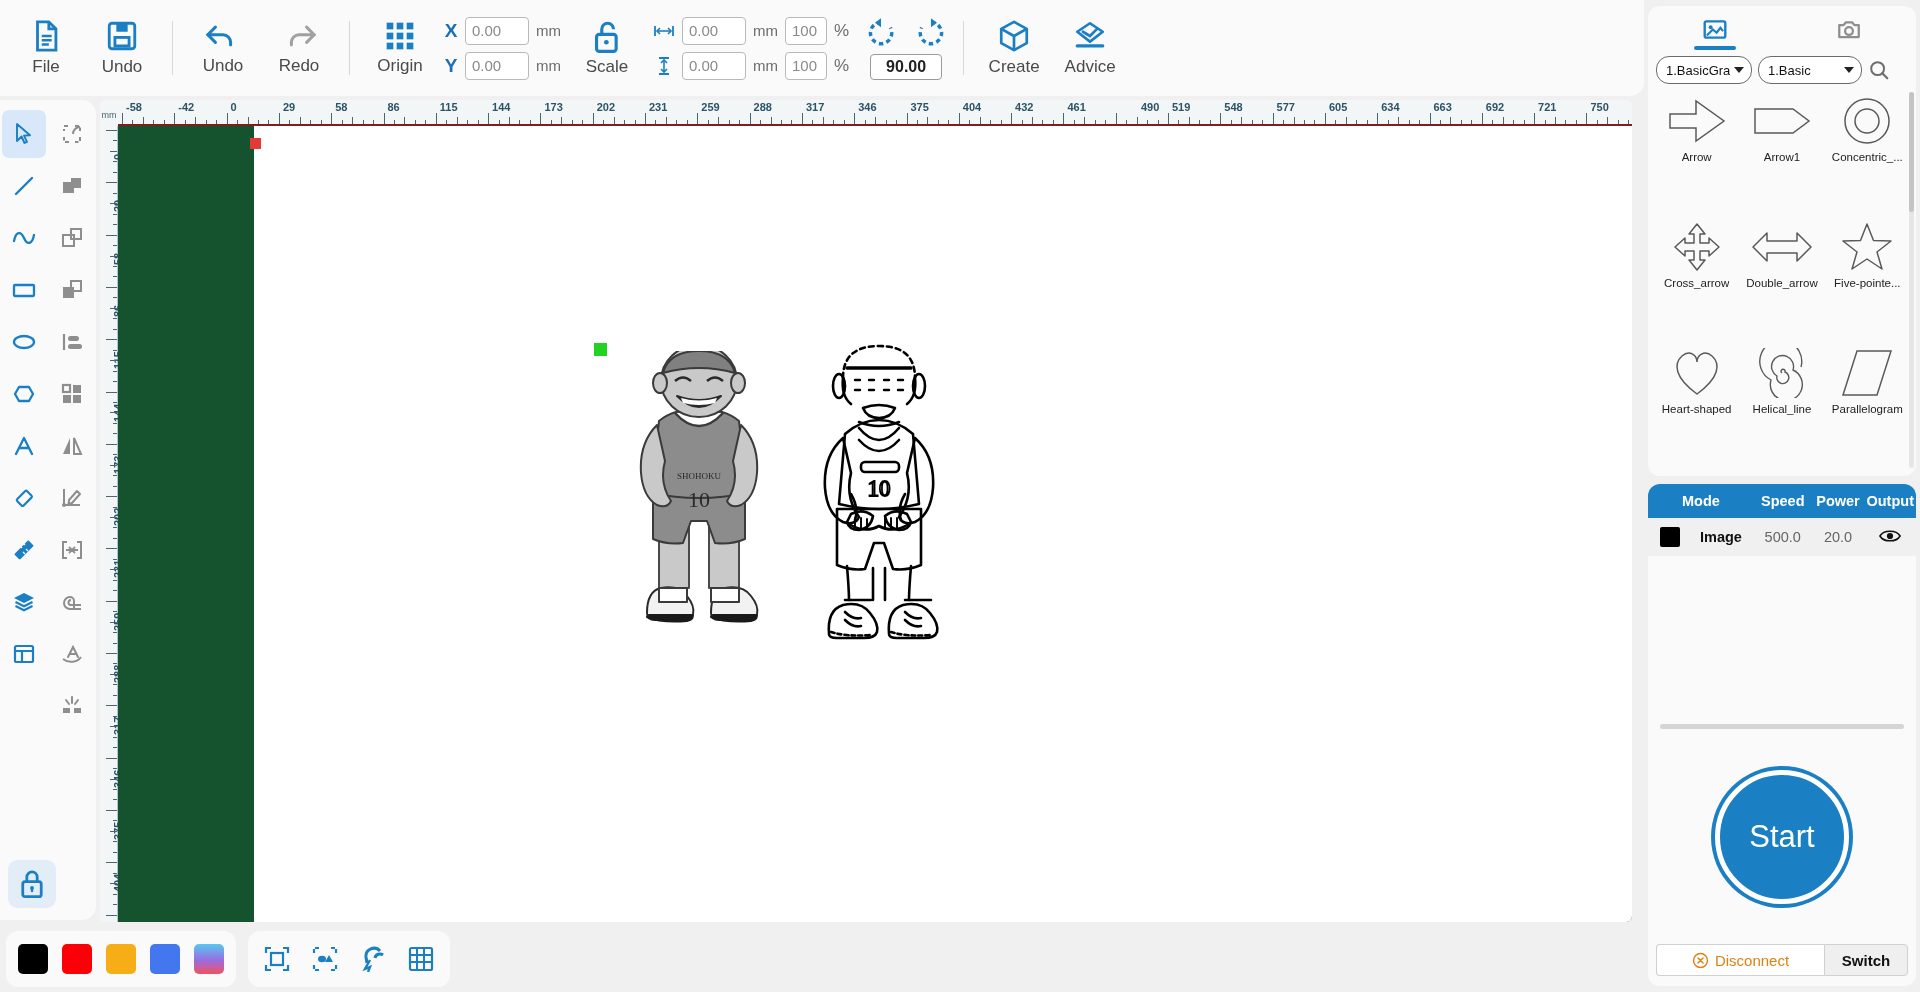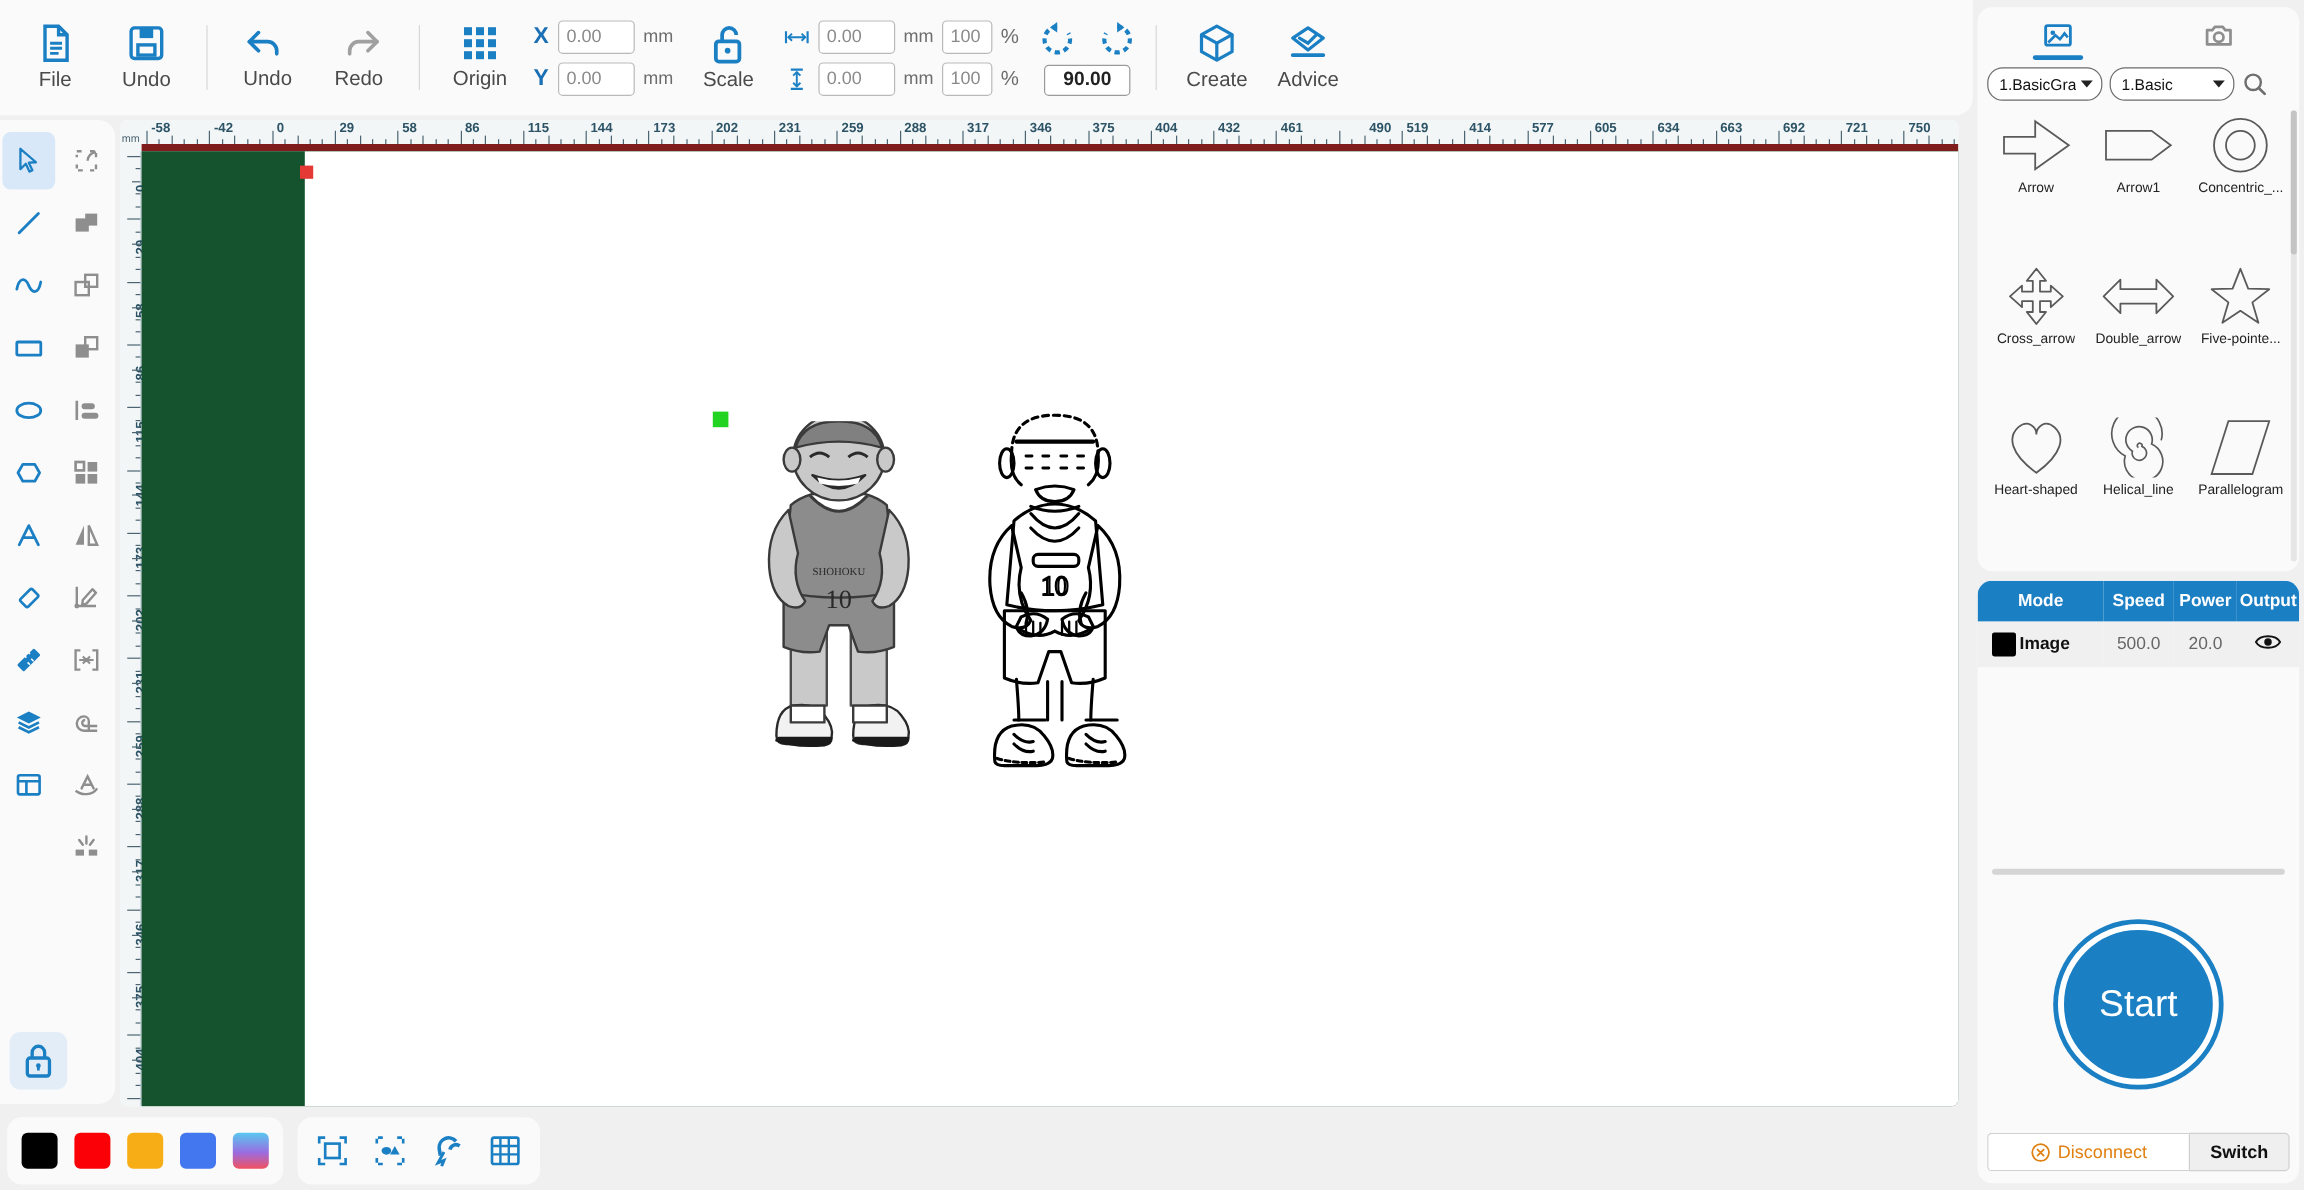--- a/index.html
+++ b/index.html
@@ -68,21 +68,21 @@
     background: #e2edf8; border-radius: 9px; cursor: pointer;
   }
 
   
   .canvas-wrap {
     position: absolute; left: 100px; top: 100px; width: 1532px; height: 822px;
     background: #fafafa; border-radius: 6px; overflow: hidden;
   }
   .ruler-h {
     position: absolute; left: 18px; top: 0; right: 0; height: 26px;
-    background: #f2f6f6; border-bottom: 6px solid #7f1d1d;
+    background: #f2f6f6; border-bottom: 2px solid #7f1d1d;
   }
   .ruler-v {
     position: absolute; left: 0; top: 26px; width: 18px; bottom: 0;
     background: #f2f6f6; border-right: 1px solid #b4c4cc;
   }
   .ruler-corner {
     position: absolute; left: 0; top: 0; width: 18px; height: 26px;
     background: #f2f6f6; font-size: 9px; color: #4b6572; text-align:center; line-height: 30px;
   }
   .rtick { position: absolute; background: #4b6572; }
@@ -149,21 +149,21 @@
 
   .layer-card { flex: 1 1 auto; position: relative; overflow: hidden; display:flex; flex-direction:column; }
   .layer-table { width: 100%; border-collapse: collapse; }
   .layer-table thead th {
     background: #1b7fc4; color: #fff; font-size: 14.5px; font-weight: bold;
     padding: 9px 2px; text-align: center;
   }
   .layer-table tbody td { font-size: 14.5px; padding: 9px 2px; text-align: center; }
   .layer-table tbody tr.alt { background: #f0f0f0; }
   .layer-table tbody tr { cursor: pointer; }
-  .modecell { display: flex; align-items: center; gap: 3px; padding-left: 10px; }
+  .modecell { display: flex; align-items: center; gap: 20px; padding-left: 10px; }
   .swatch { width: 20px; height: 20px; border-radius: 2px; }
   .mode-name { font-weight: bold; color: #111; }
   .val-dim { color: #666; }
   .val { color: #111; font-weight: bold; }
   .hslider { margin: 8px 12px 0 12px; height: 5px; background: #d5d5d5; border-radius: 3px; cursor: pointer; }
   .start-area { flex: 1; display: flex; align-items: center; justify-content: center; }
   .start-btn {
     width: 134px; height: 134px; border-radius: 50%;
     background: #1b7fc4; border: 5px solid #fff; box-shadow: 0 0 0 4px #1b7fc4;
     color: #fff; font-size: 31px; display: flex; align-items: center; justify-content: center;
@@ -625,21 +625,21 @@
         <div class="rtick" style="left: 1018.62px; bottom: 0px; width: 1px; height: 7px;"></div>
         <div class="rtick" style="left: 1029.08px; bottom: 0px; width: 1px; height: 4px;"></div>
         <div class="rtick" style="left: 1039.54px; bottom: 0px; width: 1px; height: 4px;"></div>
         <div class="rtick" style="left: 1050px; bottom: 0px; width: 1px; height: 11px;"></div>
         <div class="rlabel" style="left: 1054px; top: 1px;">519</div>
         <div class="rtick" style="left: 1060.46px; bottom: 0px; width: 1px; height: 4px;"></div>
         <div class="rtick" style="left: 1070.92px; bottom: 0px; width: 1px; height: 7px;"></div>
         <div class="rtick" style="left: 1081.38px; bottom: 0px; width: 1px; height: 4px;"></div>
         <div class="rtick" style="left: 1091.84px; bottom: 0px; width: 1px; height: 4px;"></div>
         <div class="rtick" style="left: 1102.3px; bottom: 0px; width: 1px; height: 11px;"></div>
-        <div class="rlabel" style="left: 1106.3px; top: 1px;">414</div>
+        <div class="rlabel" style="left: 1106.3px; top: 1px;">548</div>
         <div class="rtick" style="left: 1112.76px; bottom: 0px; width: 1px; height: 4px;"></div>
         <div class="rtick" style="left: 1123.22px; bottom: 0px; width: 1px; height: 7px;"></div>
         <div class="rtick" style="left: 1133.68px; bottom: 0px; width: 1px; height: 4px;"></div>
         <div class="rtick" style="left: 1144.14px; bottom: 0px; width: 1px; height: 4px;"></div>
         <div class="rtick" style="left: 1154.6px; bottom: 0px; width: 1px; height: 11px;"></div>
         <div class="rlabel" style="left: 1158.6px; top: 1px;">577</div>
         <div class="rtick" style="left: 1165.06px; bottom: 0px; width: 1px; height: 4px;"></div>
         <div class="rtick" style="left: 1175.52px; bottom: 0px; width: 1px; height: 7px;"></div>
         <div class="rtick" style="left: 1185.98px; bottom: 0px; width: 1px; height: 4px;"></div>
         <div class="rtick" style="left: 1196.44px; bottom: 0px; width: 1px; height: 4px;"></div>

